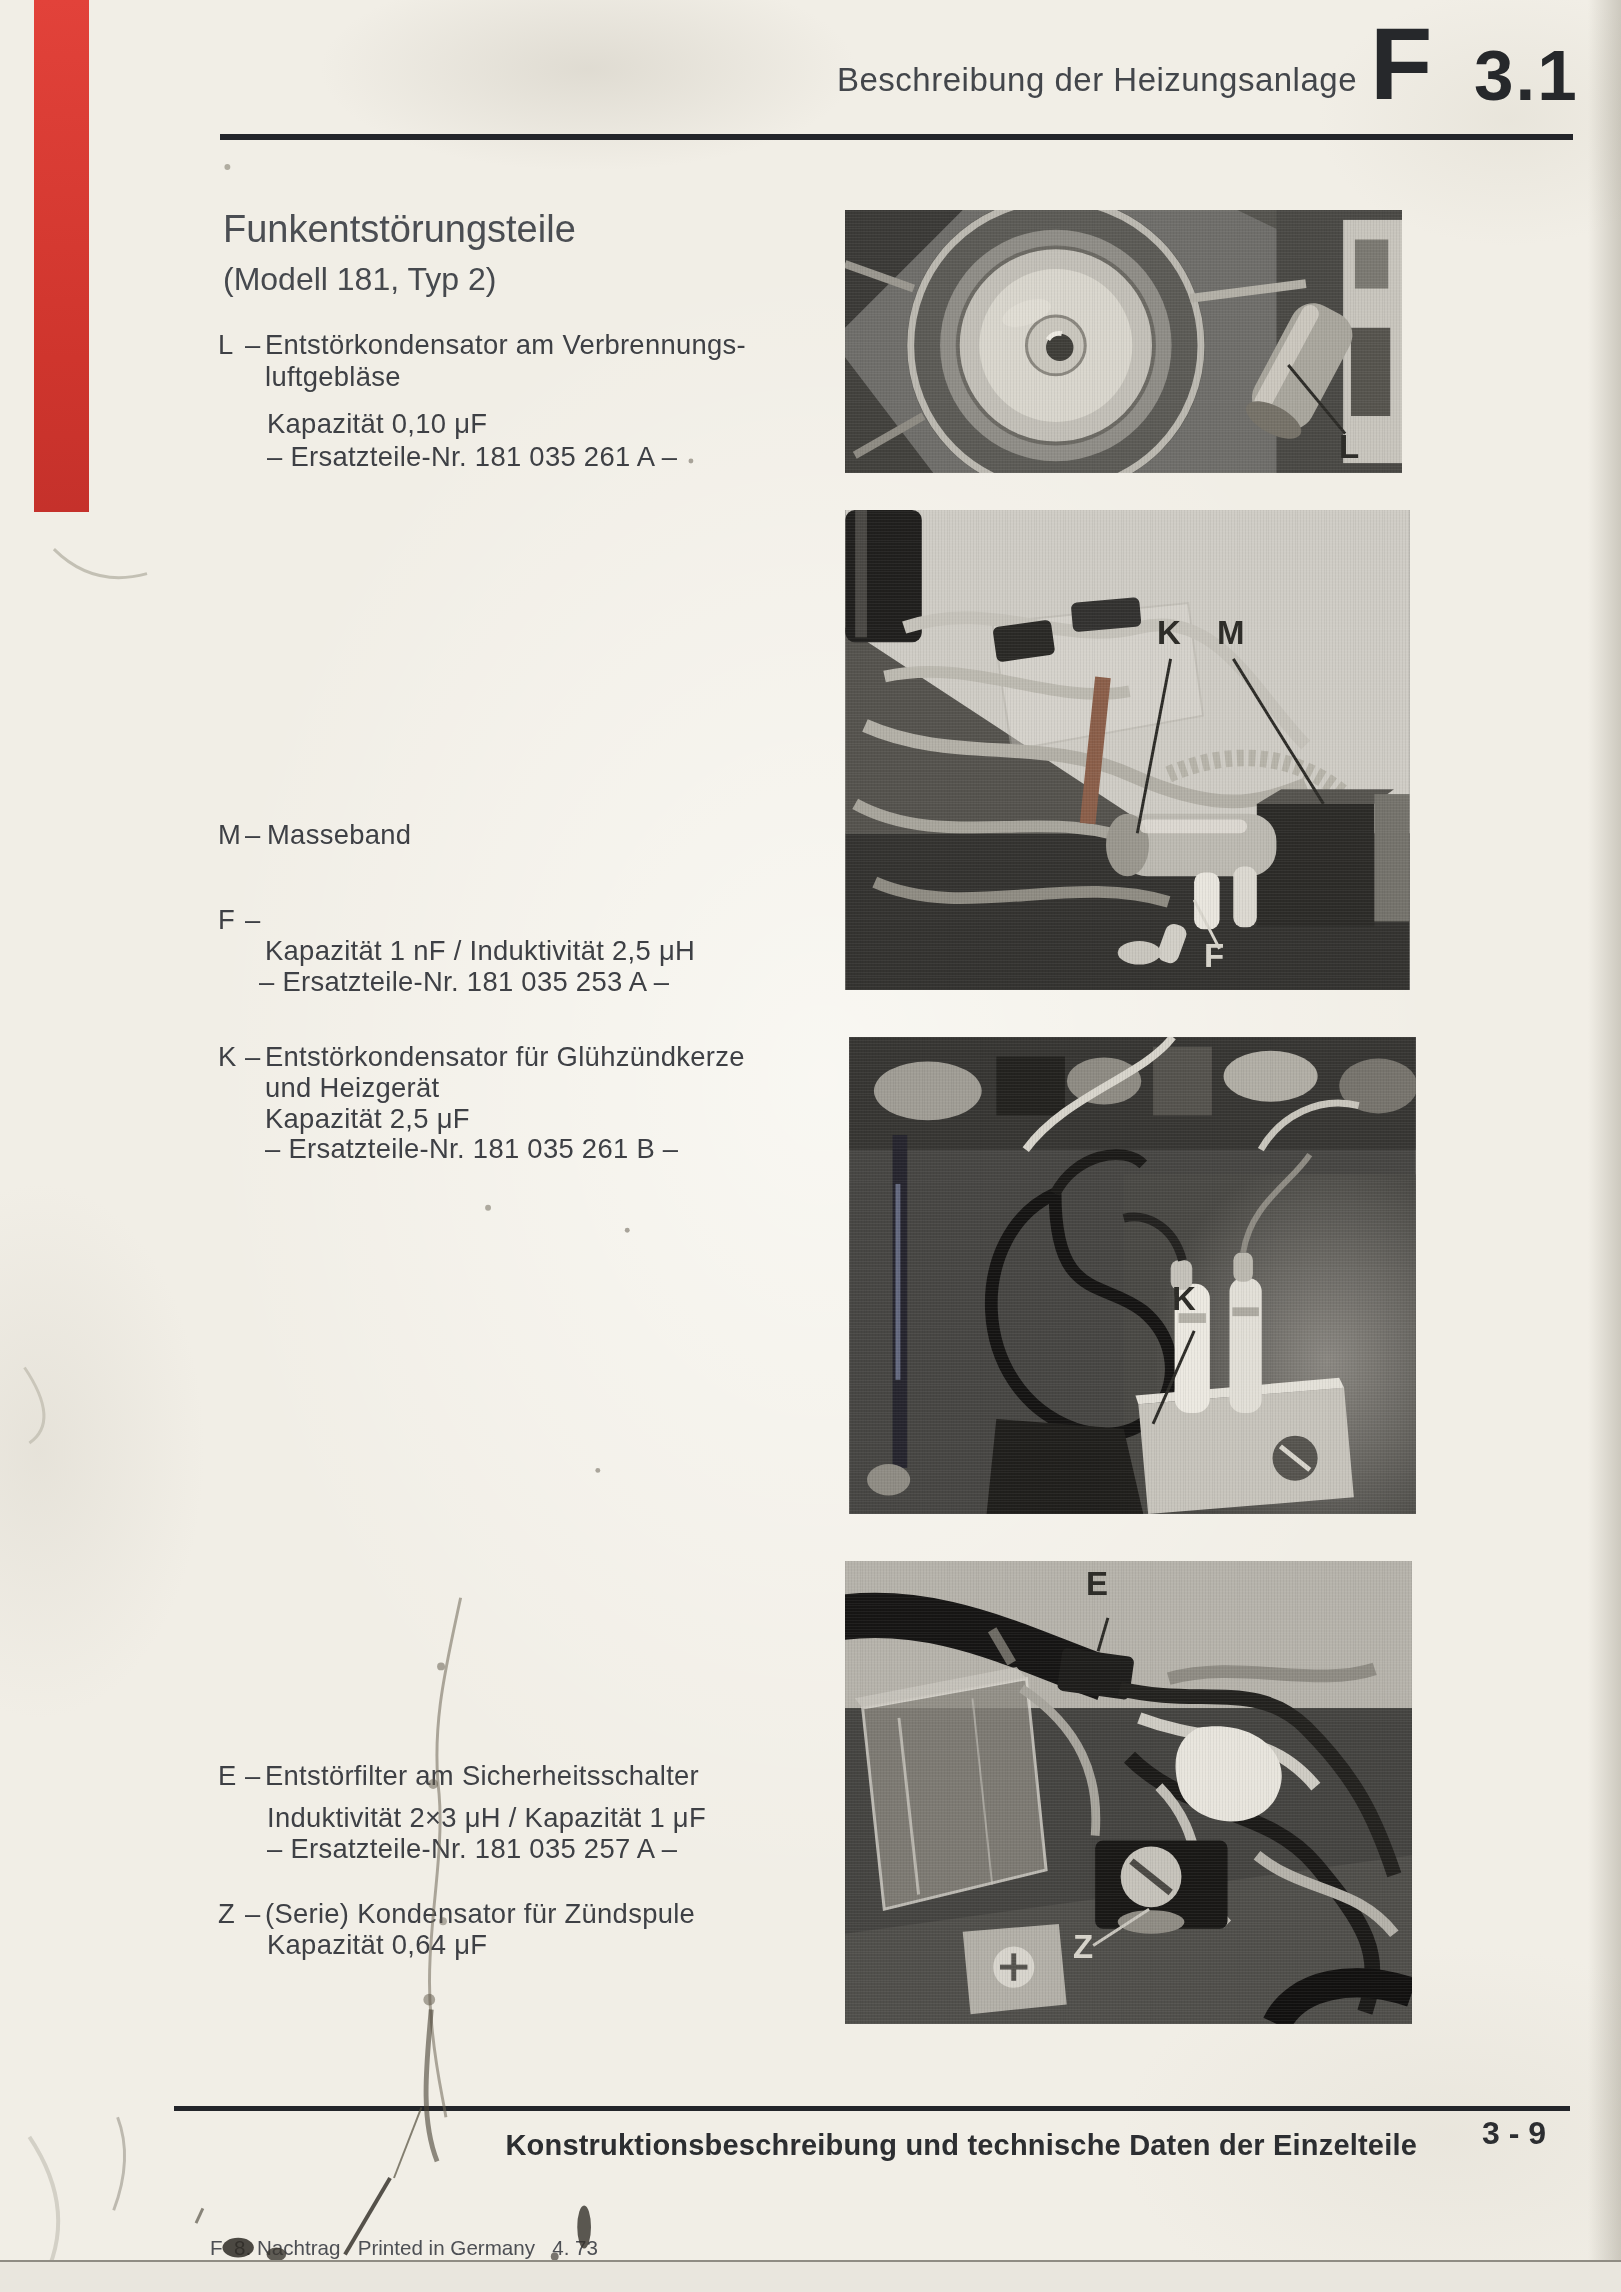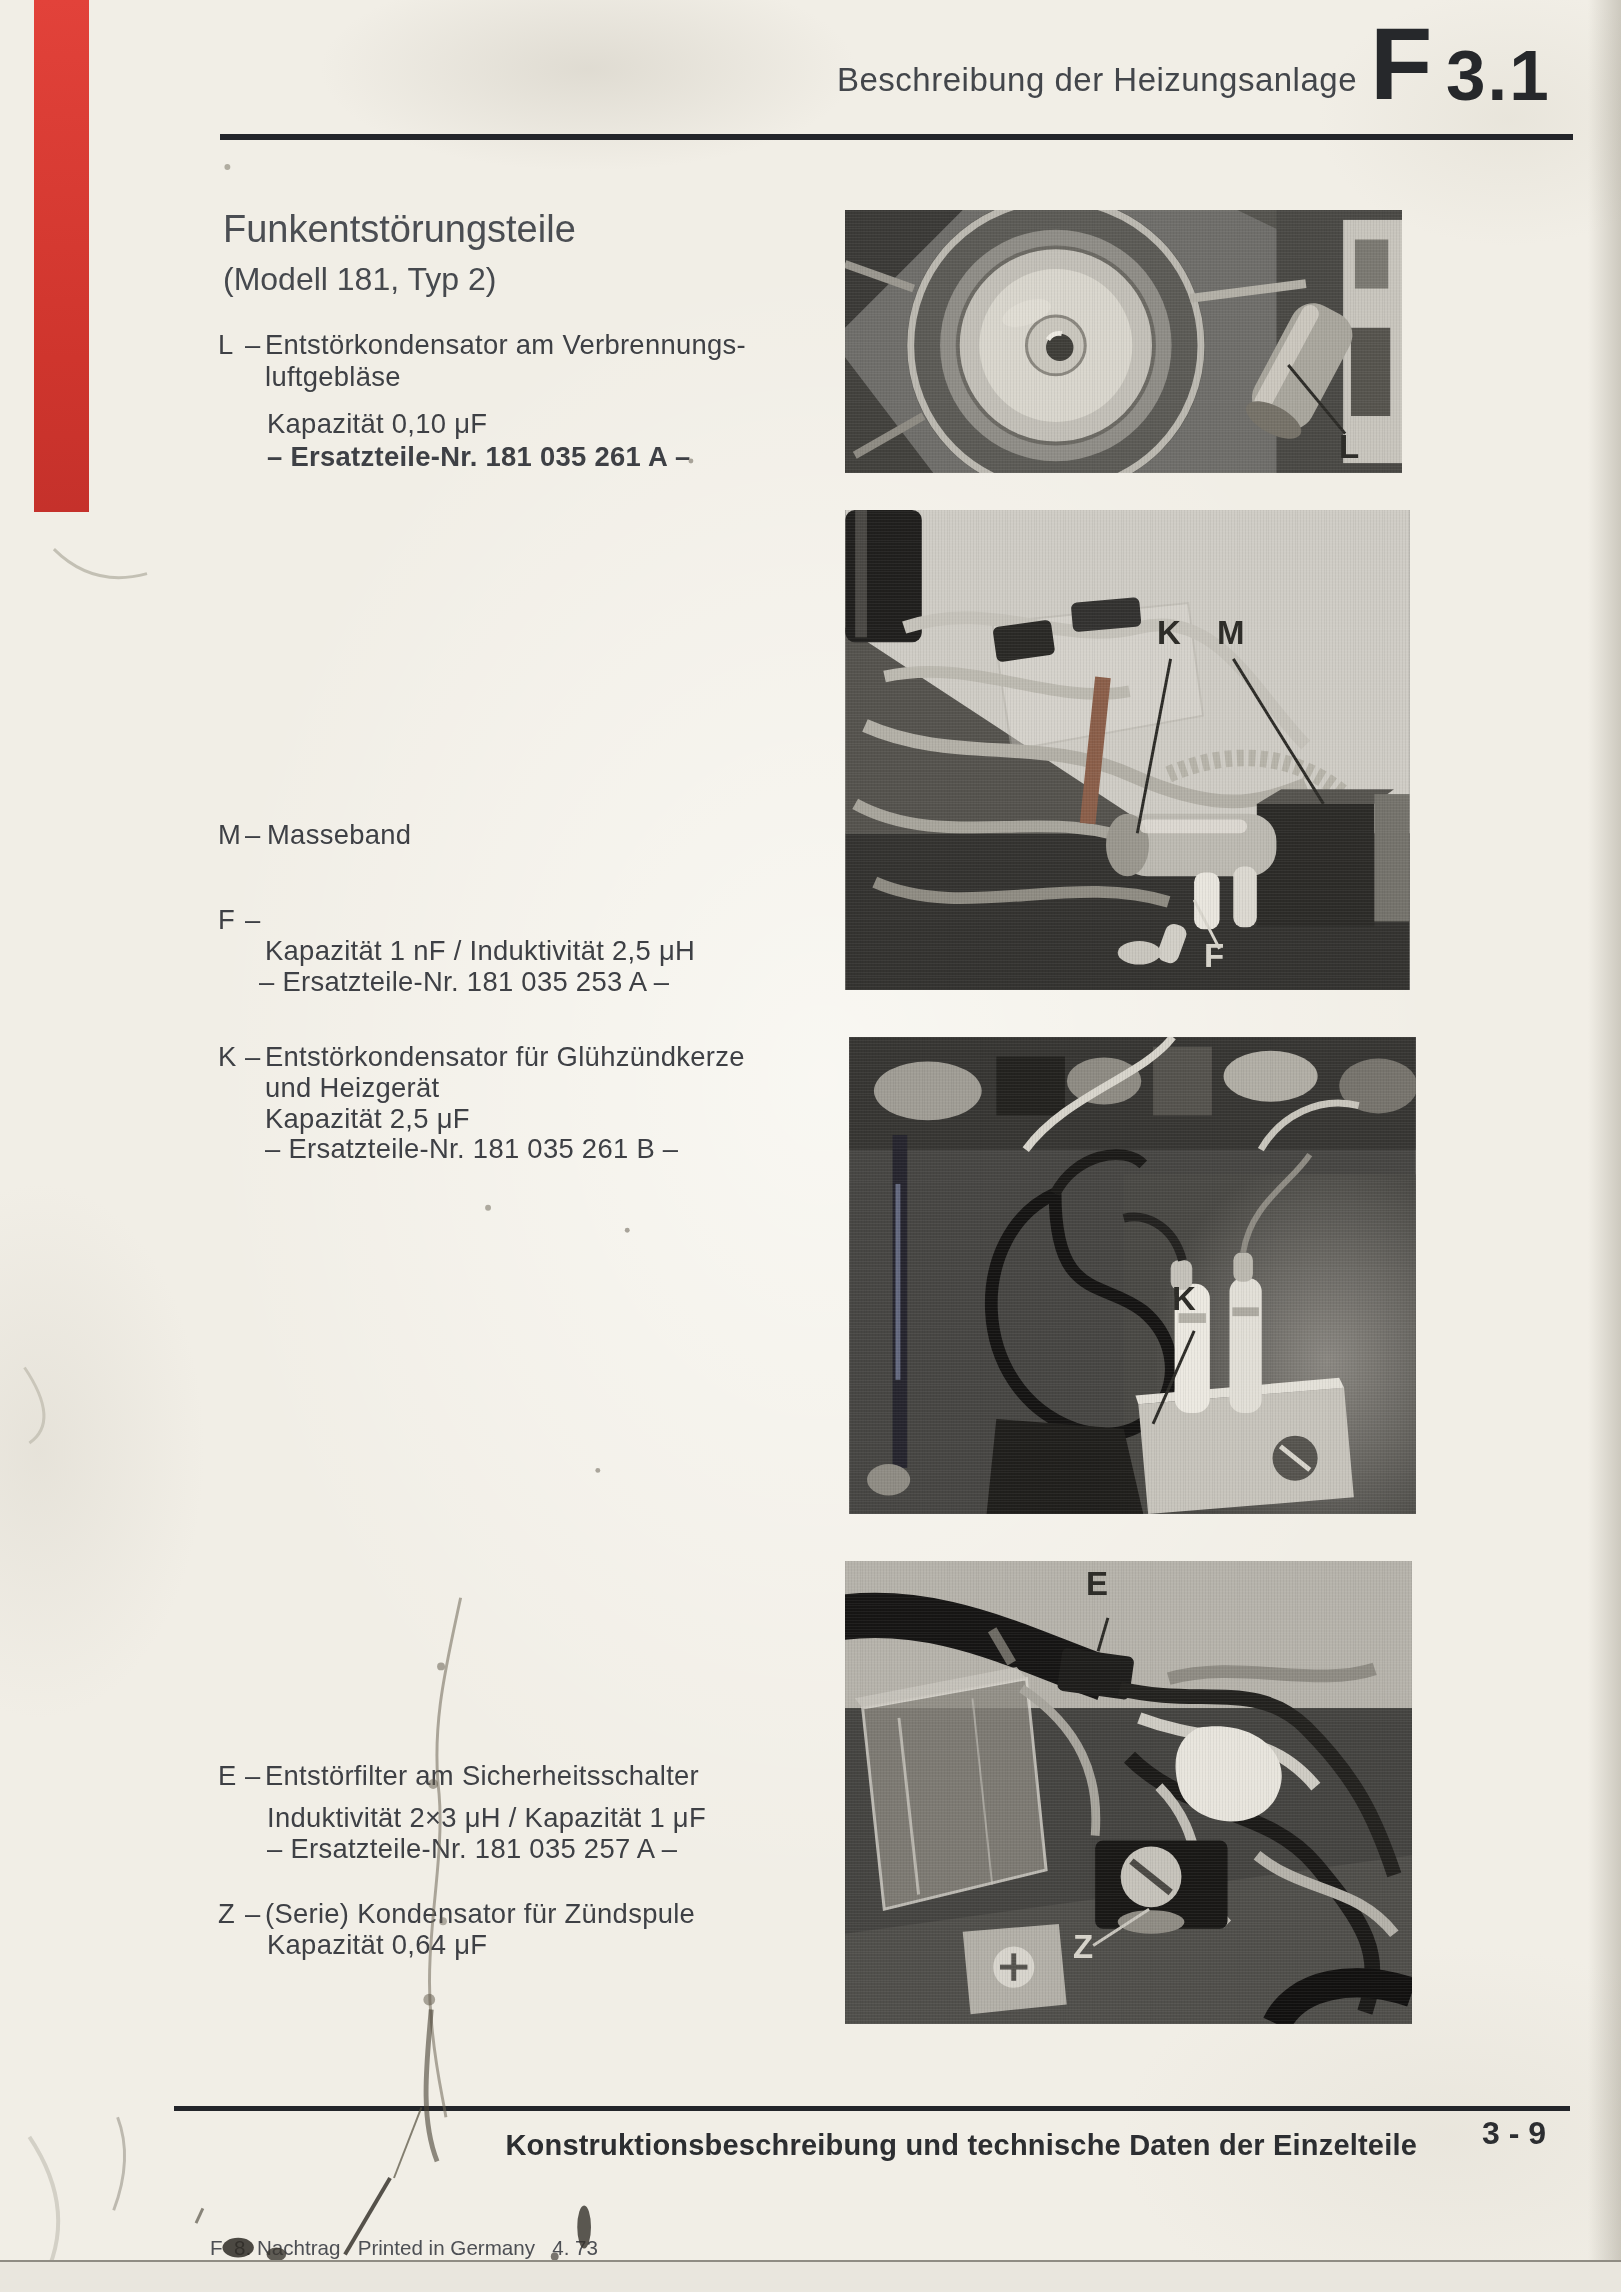--- a/index.html
+++ b/index.html
@@ -15,21 +15,21 @@
       radial-gradient(ellipse 510px 294px at 1451px 2137px, rgba(224,220,209,.45), transparent 65%),
       radial-gradient(ellipse 294px 196px at 1509px 118px, rgba(222,218,206,.45), transparent 65%),
       radial-gradient(ellipse 882px 1176px at 823px 1078px, rgba(255,255,252,.55), transparent 70%);
     overflow:hidden;
   }
   .abs{position:absolute;}
   
   .hdr-title{font-size:33px;color:#43464b;letter-spacing:0.5px;}
   .hdr-code{display:flex;align-items:flex-end;gap:13.7px;color:#26282b;font-weight:bold;}
   .hdr-code .big{font-size:102px;line-height:84px;}
-  .hdr-code .small{font-size:71px;line-height:61px;letter-spacing:2px;}
+  .hdr-code .small{font-size:71px;line-height:61px;letter-spacing:2px;margin-left:28px;}
   .rule{background:#23252a;}
   
   .doc-title{font-size:38px;color:#4b4e53;}
   .doc-subtitle{font-size:32px;color:#46494e;}
   
   .t{font-size:27.4px;color:#3e4045;letter-spacing:0.3px;white-space:nowrap;}
   
   .foot-caption{font-size:29px;font-weight:bold;color:#2c2e31;letter-spacing:0.2px;}
   .foot-page{font-size:32px;font-weight:bold;color:#2c2e31;}
   .imprint{font-size:20.6px;color:#4d4f54;white-space:pre;}
@@ -65,21 +65,21 @@
   <div class="abs rule" style="top:134px;left:220px;width:1353px;height:5.9px;"></div>
 
   <div class="abs doc-title" style="top:208px;left:223px;">Funkentstörungsteile</div>
   <div class="abs doc-subtitle" style="top:261px;left:223px;">(Modell 181, Typ 2)</div>
 
   <div class="abs t" style="top:329px;left:218px;">L</div>
   <div class="abs t" style="top:329px;left:245px;">–</div>
   <div class="abs t" style="top:329px;left:265px;">Entstörkondensator am Verbrennungs-</div>
   <div class="abs t" style="top:361px;left:265px;">luftgebläse</div>
   <div class="abs t" style="top:408px;left:267px;">Kapazität 0,10 μF</div>
-  <div class="abs t" style="top:441px;left:267px;font-weight:bold;">– Ersatzteile-Nr. 181 035 261 A –</div>
+  <div class="abs t" style="top:441px;left:267px;">– Ersatzteile-Nr. 181 035 261 A –</div>
 
   <div class="abs t" style="top:819px;left:218px;">M</div>
   <div class="abs t" style="top:819px;left:245px;">–</div>
   <div class="abs t" style="top:819px;left:267px;">Masseband</div>
 
   <div class="abs t" style="top:904px;left:218px;">F</div>
   <div class="abs t" style="top:904px;left:245px;">–</div>
   <div class="abs t" style="top:935px;left:265px;">Kapazität 1 nF / Induktivität 2,5 μH</div>
   <div class="abs t" style="top:966px;left:259px;">– Ersatzteile-Nr. 181 035 253 A –</div>
 

